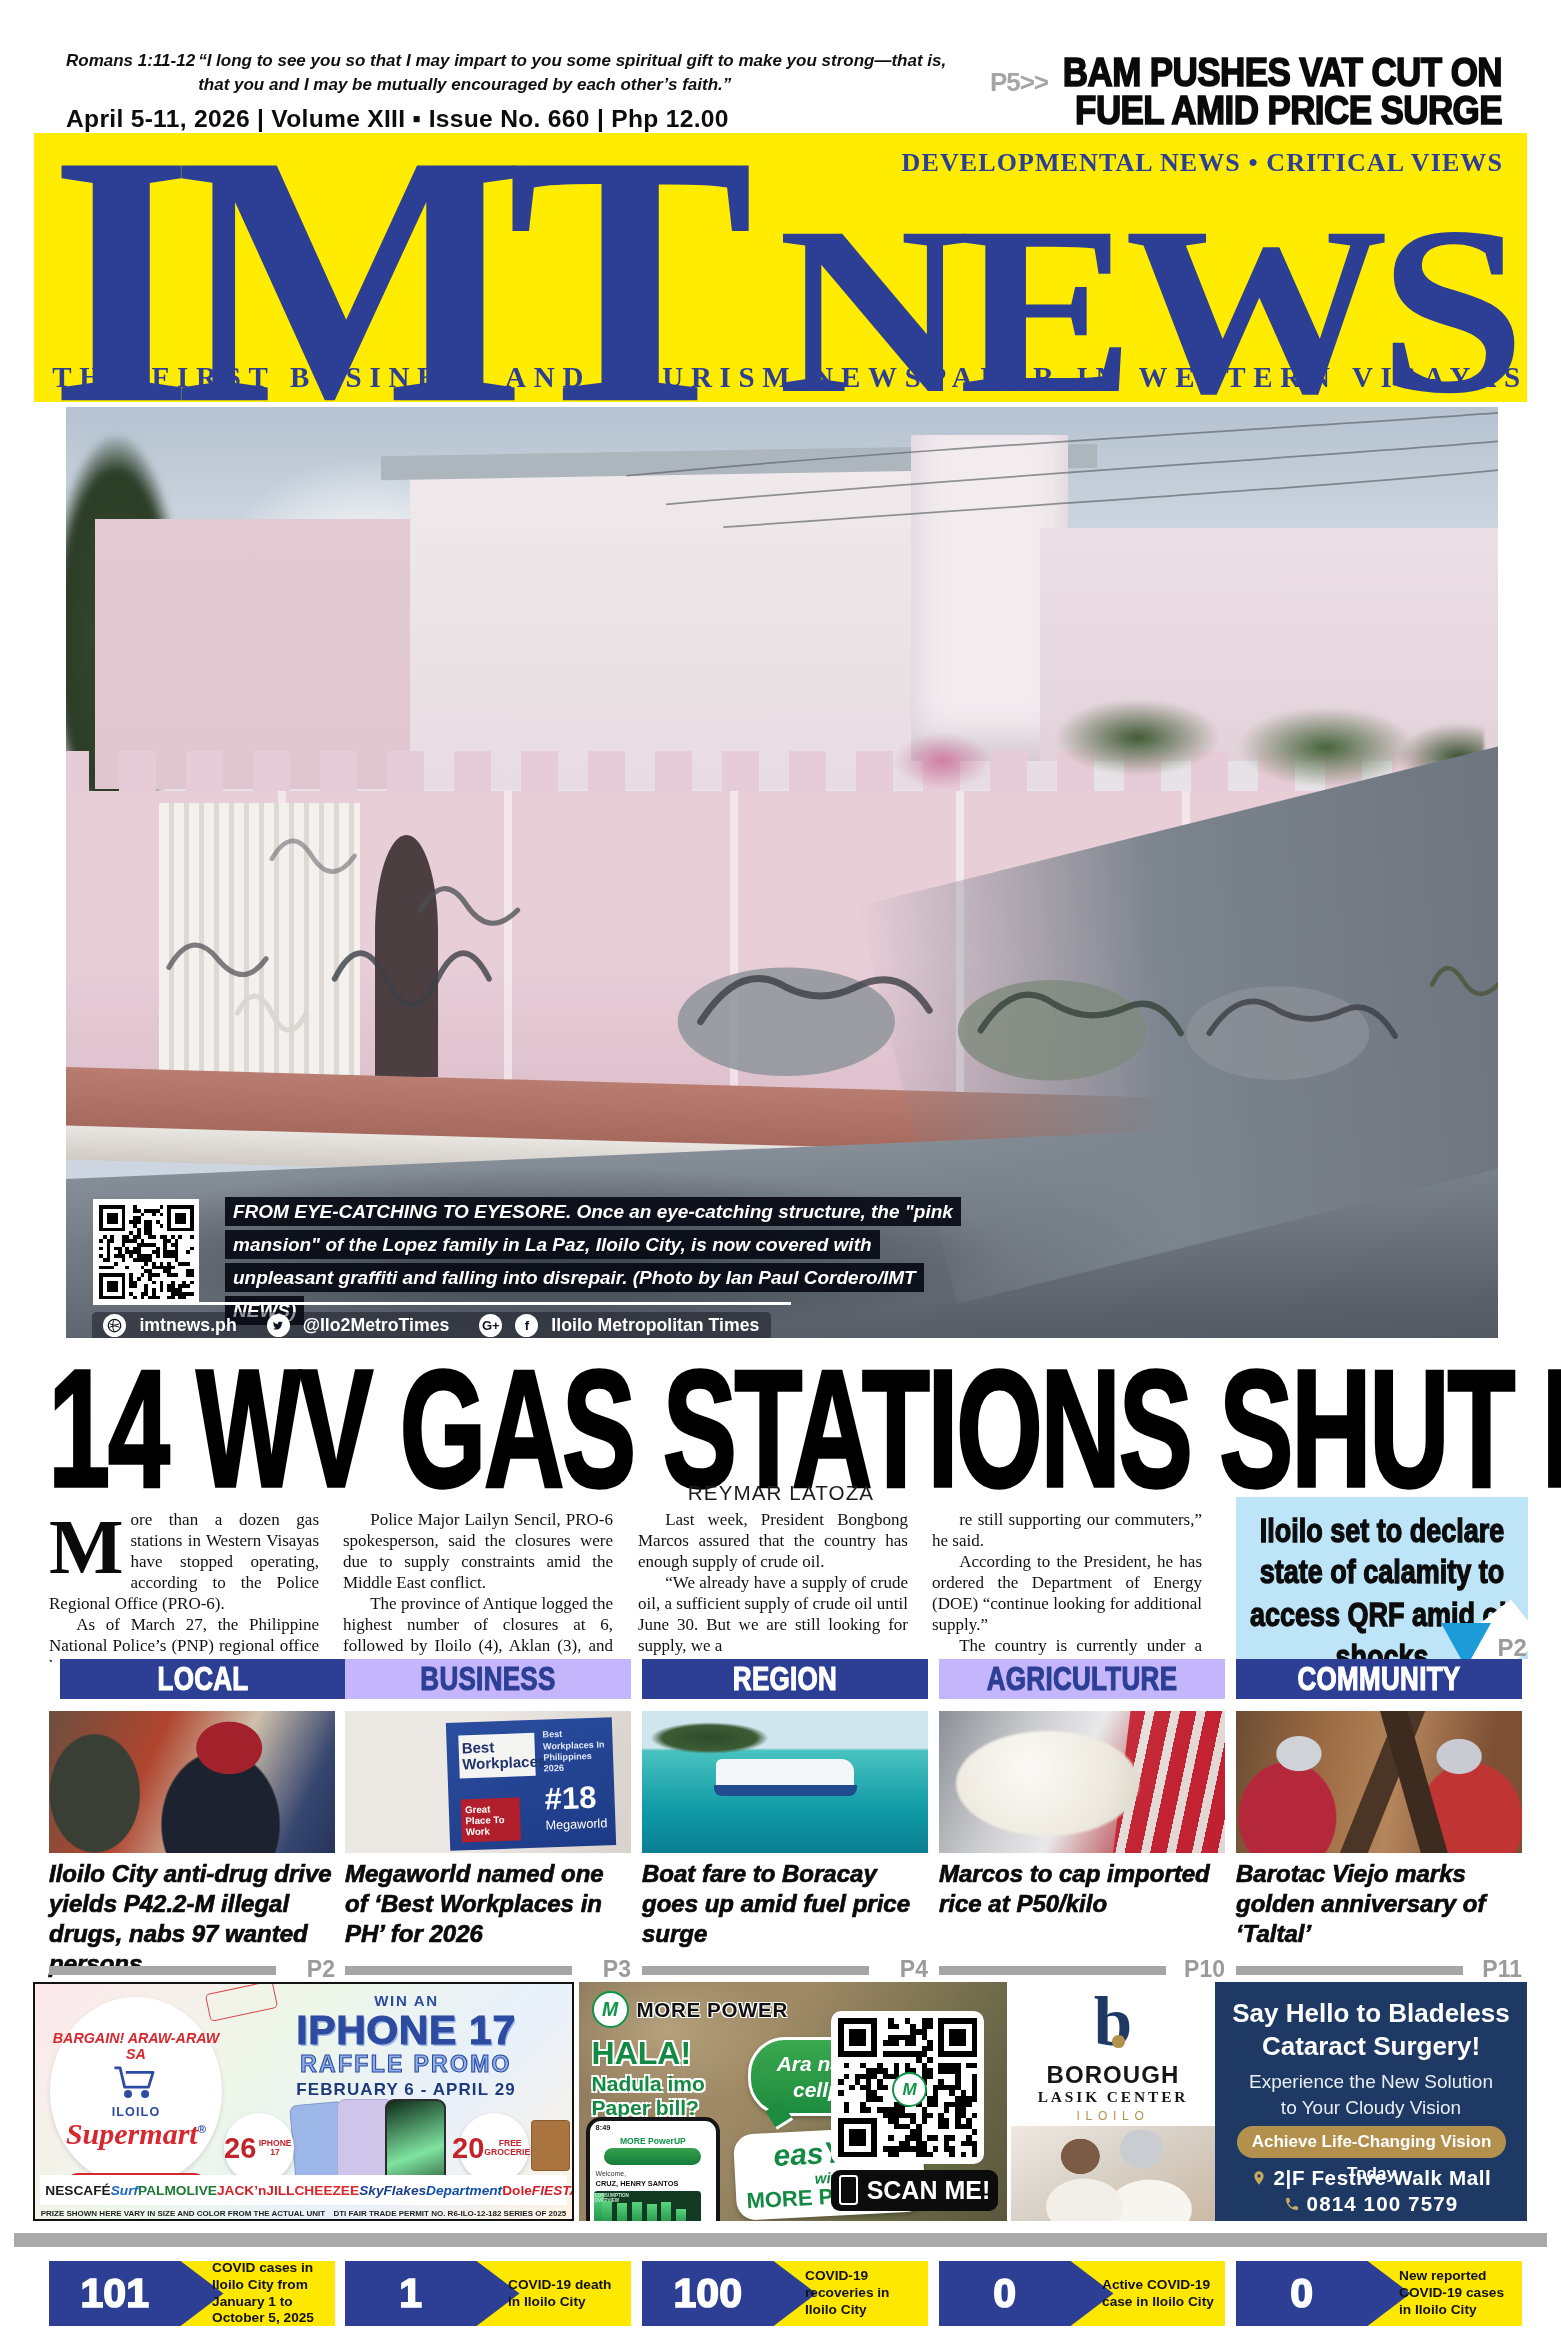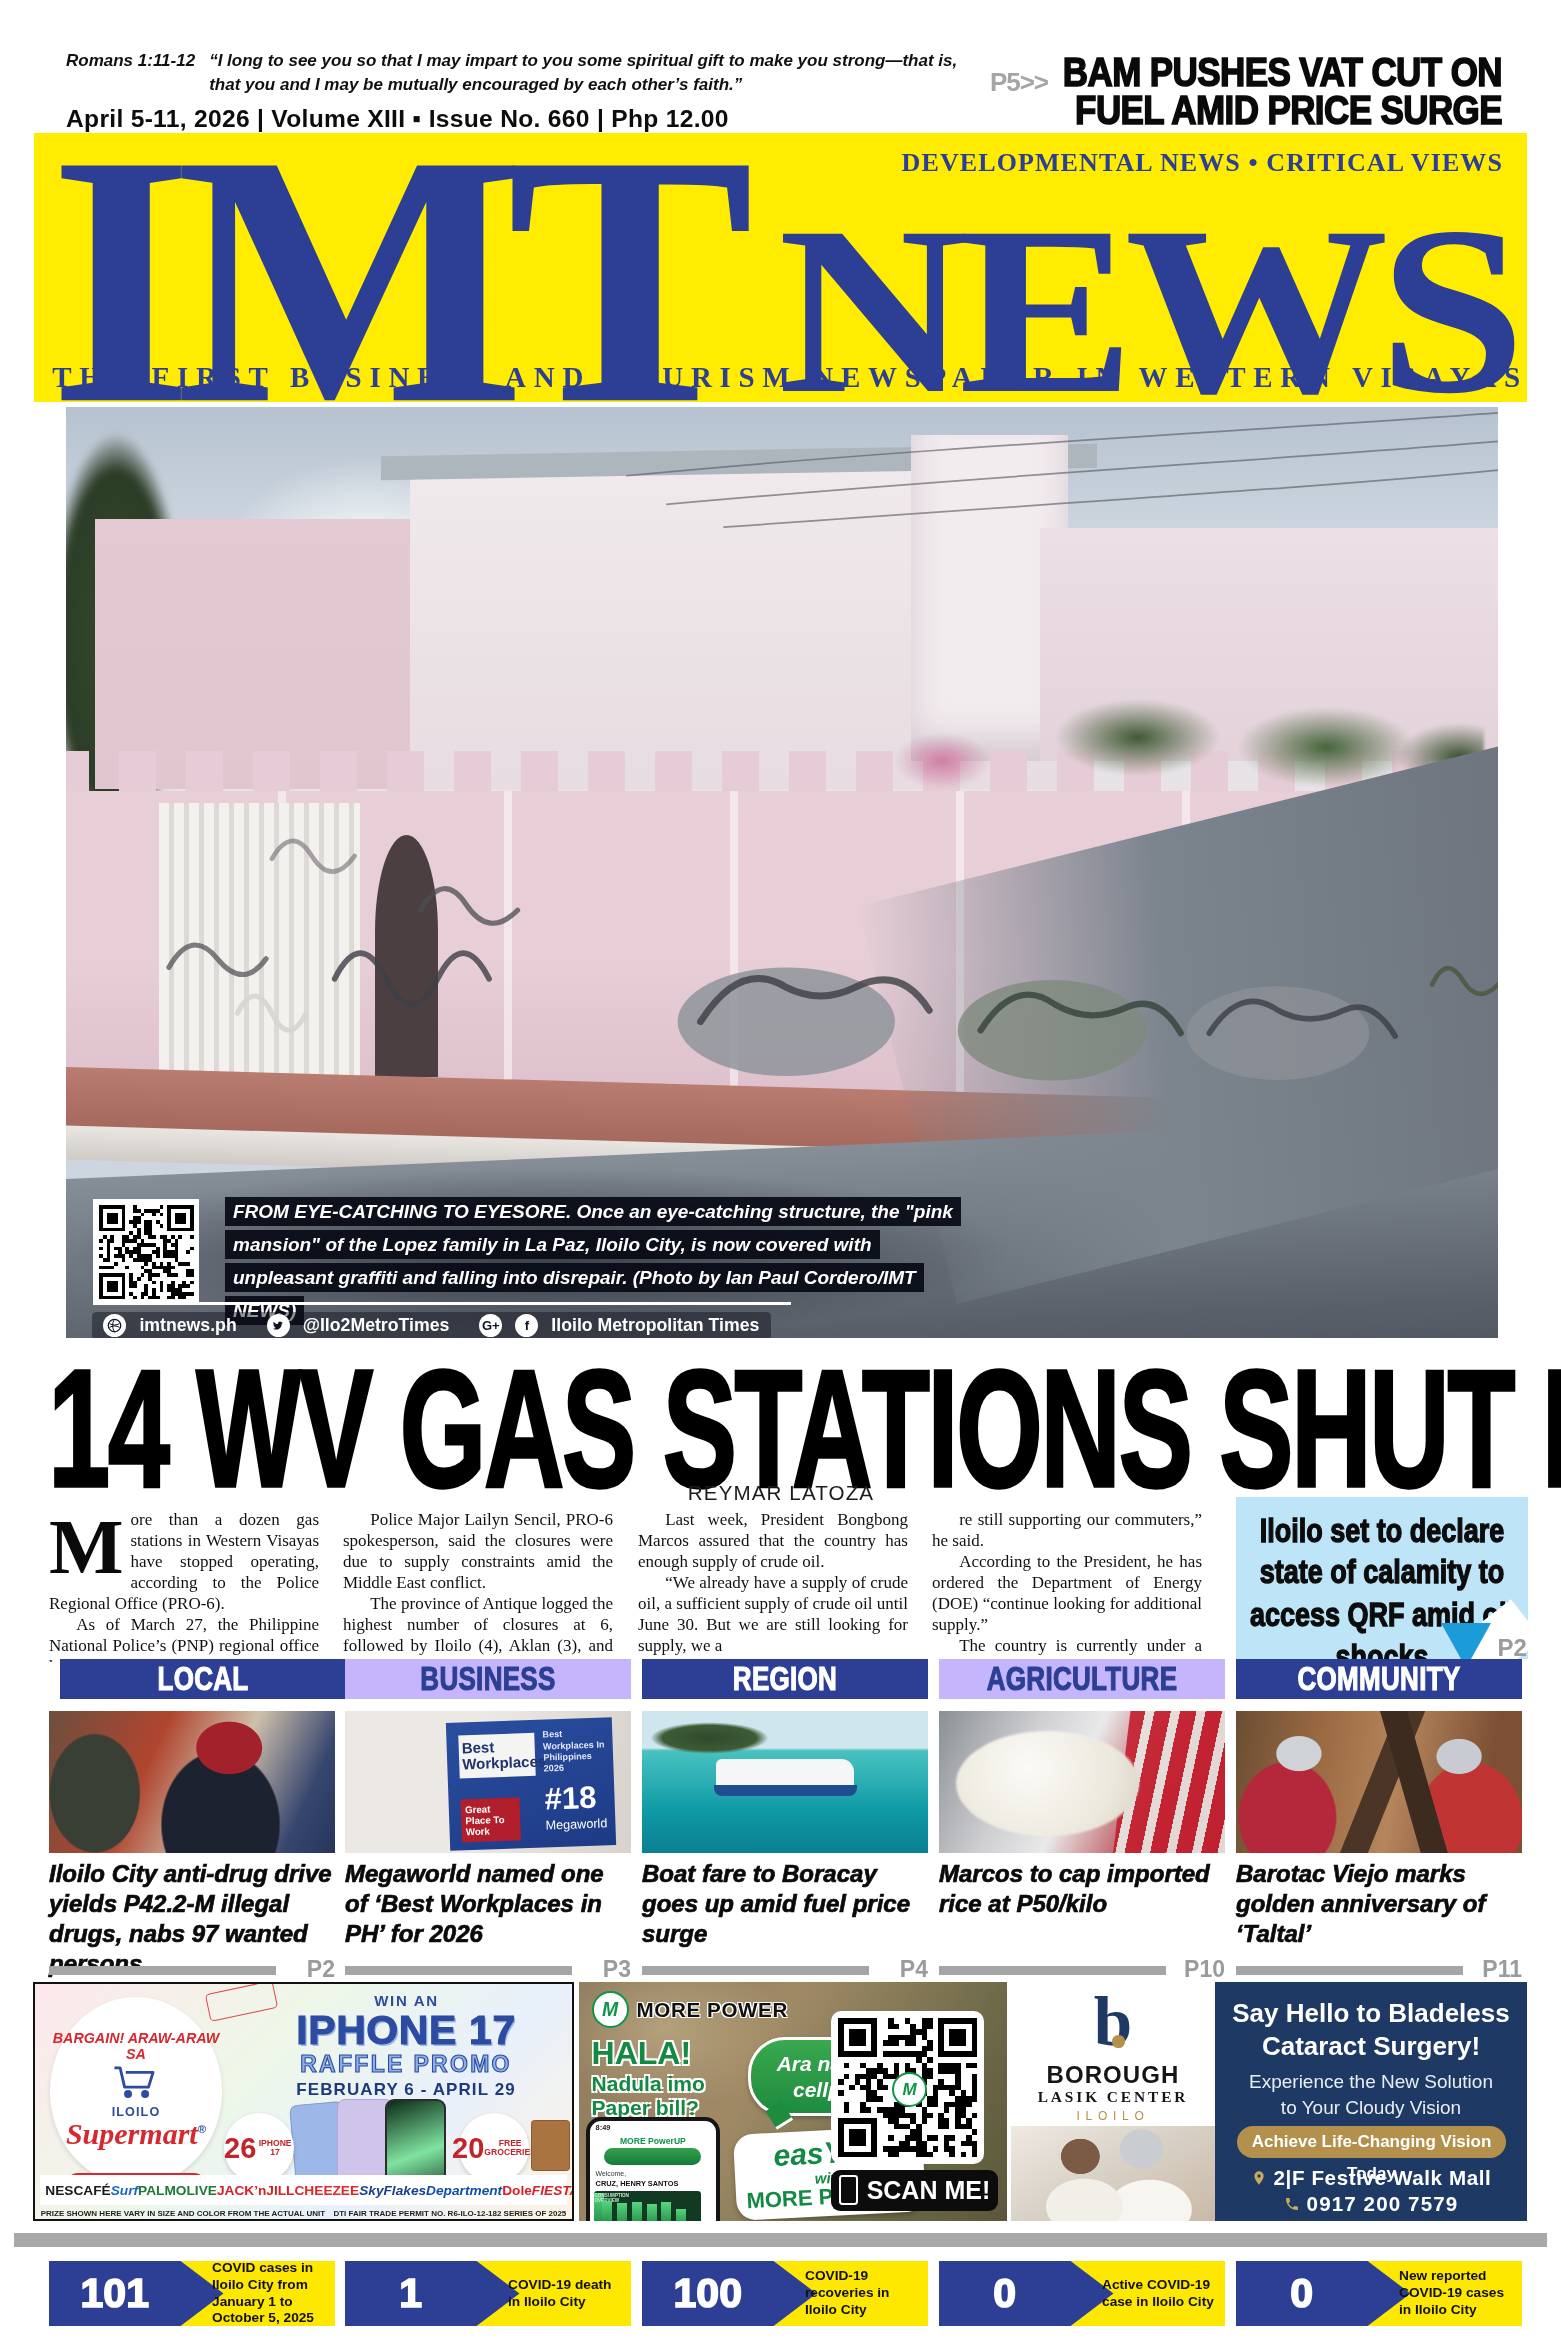--- a/index.html
+++ b/index.html
@@ -1,20 +1,20 @@
 <!DOCTYPE html>
 <html style="font-size:9.1px"><head>
 <meta charset="utf-8">
 <style>
   html,body{margin:0;padding:0;background:#ffffff}
   #page{position:relative;width:1562px;height:2342px;background:#fff;font-family:"Liberation Sans",sans-serif;overflow:hidden}
   .abs{position:absolute}
 
   
-  .verse{left:66px;top:49px;display:flex;gap:14px;color:#101010}
+  .verse{left:66px;top:49px;display:flex;gap:3px;color:#101010}
   .verse-ref{font:italic 700 17px/24px "Liberation Sans",sans-serif;white-space:nowrap}
   .verse-q{font:italic 700 17px/24px "Liberation Sans",sans-serif}
   .dateline{left:66px;top:105px;font:700 24.6px "Liberation Sans",sans-serif;color:#0d0d0d;letter-spacing:0.3px}
   .skybox{right:60px;top:53px;display:flex;gap:15px;align-items:flex-start}
   .skybox-page{font:700 26px "Liberation Sans",sans-serif;color:#a5a5a7;margin-top:13.7px;letter-spacing:-1.1px}
   .skybox-h{ text-align:right;font:700 35px/33px "Liberation Sans",sans-serif;color:#0a0a0a;
              -webkit-text-stroke:1.4px #0a0a0a;letter-spacing:-0.6px;transform:scaleY(1.15);transform-origin:top right}
 
   
   .masthead{left:34px;top:133px;width:1493px;height:269px;background:#FFEC00;overflow:hidden}
@@ -978,21 +978,21 @@
       <div class="abs bor-loc">
         <svg width="16" height="16" viewBox="0 0 24 24">
             <path d="M12 2a7 7 0 0 0-7 7c0 5 7 13 7 13s7-8 7-13a7 7 0 0 0-7-7zm0 9.5A2.5 2.5 0 1 1 12 6.5a2.5 2.5 0 0 1 0 5z" fill="#c9a95e"></path>
           </svg>
         <span>2|F Festive Walk Mall</span>
       </div>
       <div class="abs bor-tel">
         <svg width="16" height="16" viewBox="0 0 24 24">
             <path d="M6.6 10.8c1.4 2.8 3.8 5.1 6.6 6.6l2.2-2.2c.3-.3.7-.4 1-.2 1.2.4 2.4.6 3.6.6.6 0 1 .4 1 1V20c0 .6-.4 1-1 1C10.6 21 3 13.4 3 4c0-.6.4-1 1-1h3.5c.6 0 1 .4 1 1 0 1.3.2 2.5.6 3.6.1.4 0 .8-.2 1l-2.3 2.2z" fill="#c9a95e"></path>
           </svg>
-        <span>0917 200 7579</span>
+        <span>0814 100 7579</span>
       </div>
     </div>
   </div>
 
   <div class="abs divider"></div>
 
   <div class="abs ccard" style="left:49px">
     <div class="cc-blue"></div>
     <div class="cc-num">101</div>
     <div class="cc-label">COVID cases in Iloilo City from January 1 to October 5, 2025</div>

